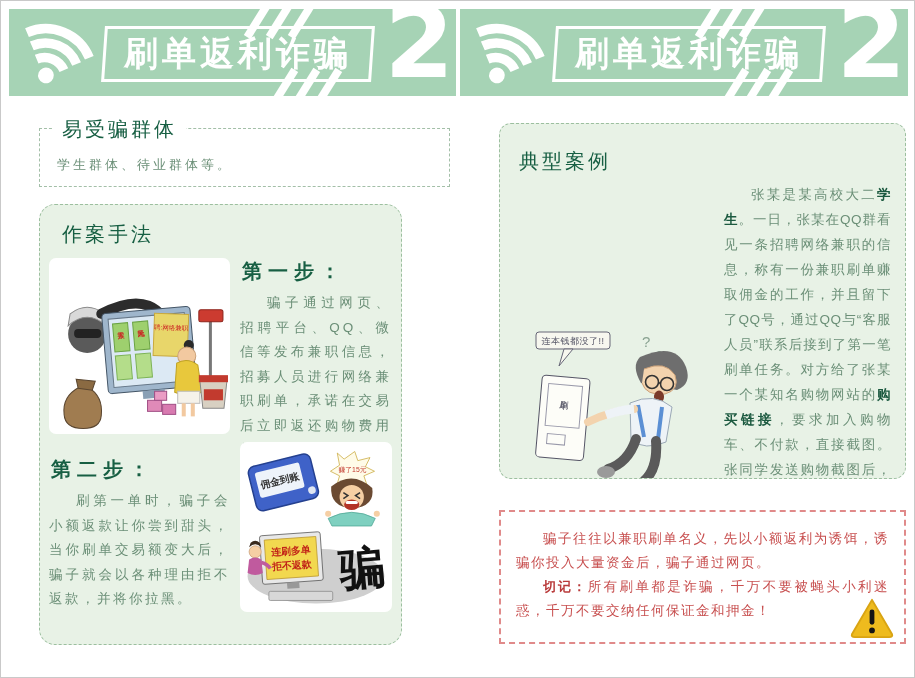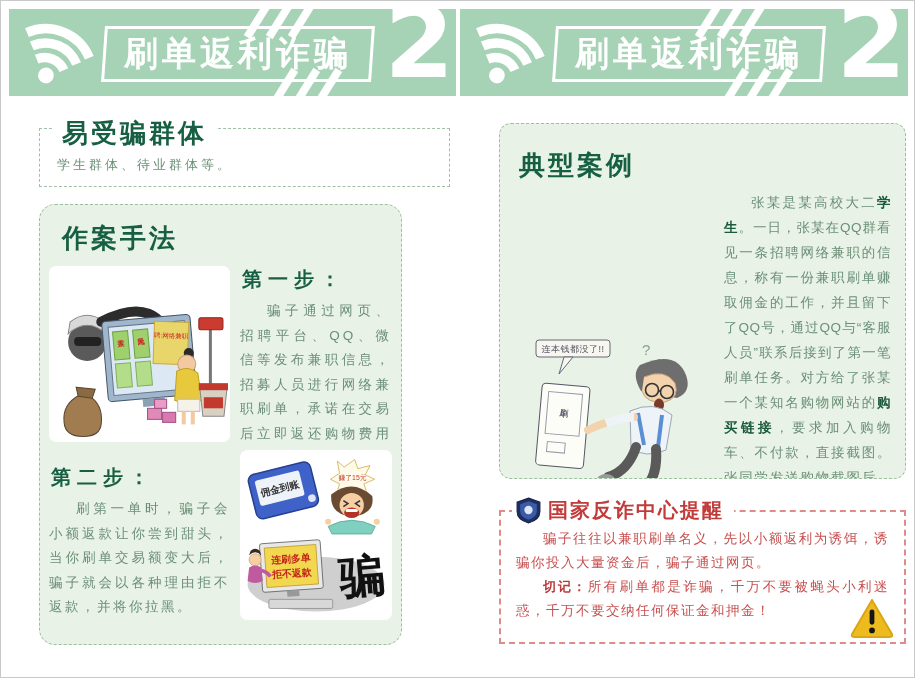--- a/index.html
+++ b/index.html
@@ -10,21 +10,21 @@
   .band.left{left:8px;width:447px;}
   .band.right{left:459px;width:448px;}
   .wifi{position:absolute;left:4px;top:2px;width:84px;height:84px;transform:rotate(22deg);}
   .title-box{position:absolute;left:94px;top:17px;width:264px;height:50px;border:3px solid #fff;
     transform:skewX(-4deg);display:flex;align-items:center;justify-content:center;}
   .title-text{color:#fff;font-size:34px;font-weight:bold;letter-spacing:4px;transform:skewX(4deg);white-space:nowrap;}
   .big-num{position:absolute;right:2px;top:-10px;color:#fff;font-size:100px;line-height:87px;
     font-weight:900;font-family:"DejaVu Sans",sans-serif;}
   .slash{position:absolute;width:8px;height:52px;background:#fff;transform:rotate(32deg);}
   
-  .sec-title{font-size:26px;font-weight:bold;color:#175f43;letter-spacing:3px;}
+  .sec-title{font-size:20px;font-weight:normal;color:#175f43;letter-spacing:3px;}
   .body-txt{color:#6b8f77;}
   
   .victim-box{position:absolute;left:38px;top:127px;width:409px;height:57px;border:1px dashed #a3bfa8;}
   .victim-title{position:absolute;top:-13px;left:13px;background:#fff;padding:0 9px;}
   .victim-body{margin:27px 0 0 17px;font-size:13px;letter-spacing:3px;}
   
   .methods-box{position:absolute;left:38px;top:203px;width:363px;height:441px;background:#e8f2e6;
     border:1px dashed #9cbf9f;border-radius:16px;box-sizing:border-box;padding:14px 9px 9px;}
   .methods-title{margin:2px 0 10px 13px;}
   .methods-grid{display:grid;grid-template-columns:181px 1fr;grid-template-rows:176px auto;gap:8px 10px;}
@@ -246,28 +246,20 @@
           <path d="M122 112 q-8 24 -28 30" stroke="#5a5a5a" stroke-width="10" fill="none" stroke-linecap="round"></path>
           <path d="M142 114 q2 28 -12 40" stroke="#5a5a5a" stroke-width="10" fill="none" stroke-linecap="round"></path>
           <ellipse cx="92" cy="145" rx="9" ry="6" fill="#9a9a9a"></ellipse>
           <ellipse cx="129" cy="157" rx="9" ry="6" fill="#9a9a9a"></ellipse>
         </svg>
       </div><span><span>张某是某高校大二</span><span class="seg-bold">学生</span><span>。一日，张某在QQ群看见一条招聘网络兼职的信息，称有一份兼职刷单赚取佣金的工作，并且留下了QQ号，通过QQ与“客服人员”联系后接到了第一笔刷单任务。对方给了张某一个某知名购物网站的</span><span class="seg-bold">购买链接</span><span>，要求加入购物车、不付款，直接截图。张同学发送购物截图后，对方发给张某一个</span><span class="seg-bold">支付宝二维码</span></span>
     </div>
   </div>
 
   <div class="reminder-box">
-    <div class="reminder-title-row">
-      <svg width="25" height="27" viewBox="0 0 24 26">
-        <path d="M12 1 L23 5 V14 q0 8 -11 11 q-11 -3 -11 -11 V5 z" fill="#1f2f5e" stroke="#14204a"></path>
-        <path d="M12 4 L20 7 V13.5 q0 6 -8 8.5 q-8 -2.5 -8 -8.5 V7 z" fill="#3b5aa8"></path>
-        <circle cx="12" cy="12.5" r="4" fill="#dfe6f5"></circle>
-      </svg>
-      <span class="reminder-title">国家反诈中心提醒</span>
-    </div>
     <div class="reminder-body">
       <p>骗子往往以兼职刷单名义，先以小额返利为诱饵，诱骗你投入大量资金后，骗子通过网页。</p>
       <p><span class="lead">切记：</span><span>所有刷单都是诈骗，千万不要被蝇头小利迷惑，千万不要交纳任何保证金和押金！</span></p>
     </div>
     <svg class="warn-triangle" viewBox="0 0 48 44">
       <path d="M24 3 L45 39 Q46 42 42 42 H6 Q2 42 3 39 Z" fill="#eebb1e" stroke="#d9a413" stroke-width="2" stroke-linejoin="round"></path>
       <rect x="21.5" y="13" width="5" height="16" rx="2.5" fill="#151515"></rect>
       <circle cx="24" cy="35" r="3" fill="#151515"></circle>
     </svg>
   </div>

